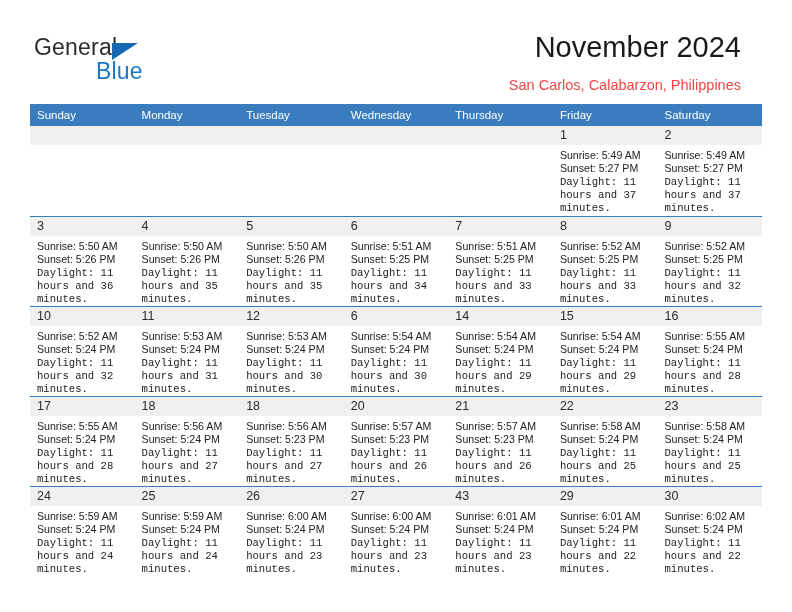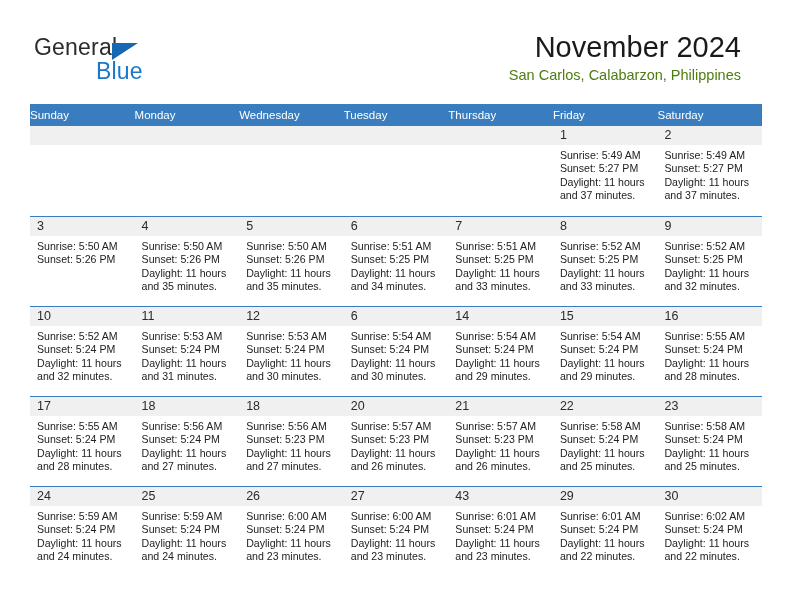--- a/index.html
+++ b/index.html
@@ -71,23 +71,23 @@
     text-align: right;
   }
   .cal-title {
     font-size: 29px;
     font-weight: normal;
     color: #1a1a1a;
     line-height: 34px;
     white-space: nowrap;
   }
   .cal-subtitle {
-    margin-top: 2px;
+    margin-top: 12px;
     font-size: 14.5px;
-    color: #4d7c0f;
+    color: #ef4444;
     line-height: 18px;
     white-space: nowrap;
   }
 
   
   .calendar {
     position: absolute;
     left: 30px;
     top: 104px;
     width: 732px;
@@ -95,21 +95,21 @@
   .week-head {
     display: flex;
     background: #3a7dbf;
     height: 22px;
   }
   .week-head .dow {
     flex: 1 1 0;
     color: #ffffff;
     font-size: 11.5px;
     line-height: 22px;
-    padding-left: 0;
+    padding-left: 7px;
     box-sizing: border-box;
     white-space: nowrap;
     overflow: hidden;
   }
 
   .week {
     display: flex;
     height: 90px;
     border-top: 1px solid #3a7dbf;
     box-sizing: border-box;
@@ -141,20 +141,21 @@
     padding: 4px 6px 0 7px;
     font-size: 10.6px;
     line-height: 13.3px;
     color: #222222;
   }
   .day .info div {
     white-space: nowrap;
   }
   .day .info .daylight {
     white-space: normal;
+    font-family: Liberation Mono, monospace;
   }
 </style>
 </head>
 <body>
 
 <div class="page">
 
   <div class="header">
 
     <div class="logo">
@@ -167,22 +168,22 @@
       <div class="cal-title">November 2024</div>
       <div class="cal-subtitle">San Carlos, Calabarzon, Philippines</div>
     </div>
 
   </div>
 
   <div class="calendar">
     <div class="week-head">
         <div class="dow">Sunday</div>
         <div class="dow">Monday</div>
+        <div class="dow">Tuesday</div>
         <div class="dow">Wednesday</div>
-        <div class="dow">Tuesday</div>
         <div class="dow">Thursday</div>
         <div class="dow">Friday</div>
         <div class="dow">Saturday</div>
       </div>
     <div class="weeks">
         <div class="week">
           <div class="day empty">
             <span class="daynum"></span>
           </div>
           <div class="day empty">
@@ -213,20 +214,21 @@
               <div class="daylight">Daylight: 11 hours and 37 minutes.</div>
             </div>
           </div>
         </div>
         <div class="week">
           <div class="day">
             <span class="daynum">3</span>
             <div class="info">
               <div>Sunrise: 5:50 AM</div>
               <div>Sunset: 5:26 PM</div>
+              <div class="daylight">Daylight: 11 hours and 36 minutes.</div>
             </div>
           </div>
           <div class="day">
             <span class="daynum">4</span>
             <div class="info">
               <div>Sunrise: 5:50 AM</div>
               <div>Sunset: 5:26 PM</div>
               <div class="daylight">Daylight: 11 hours and 35 minutes.</div>
             </div>
           </div>

